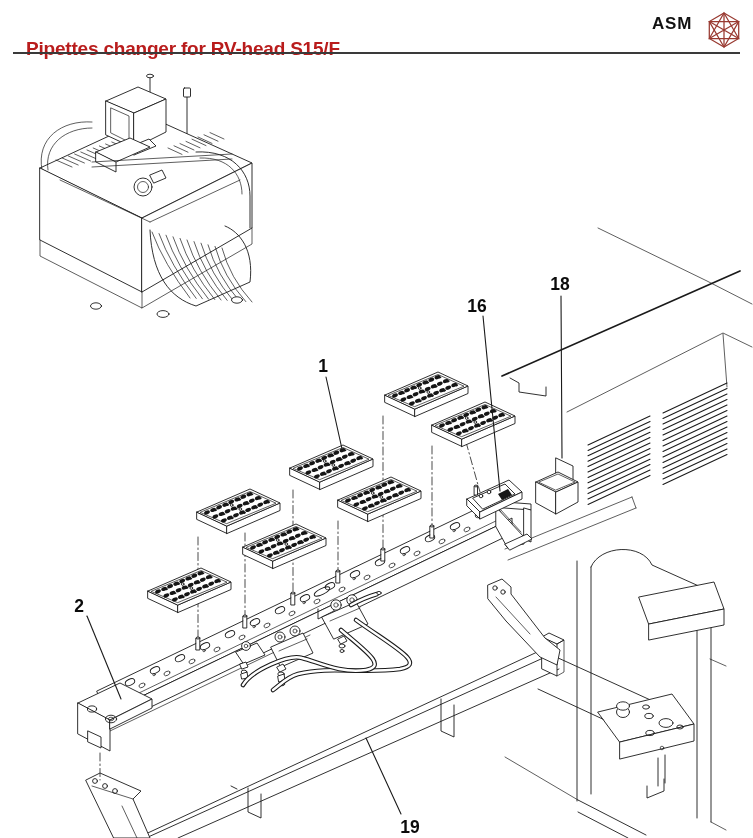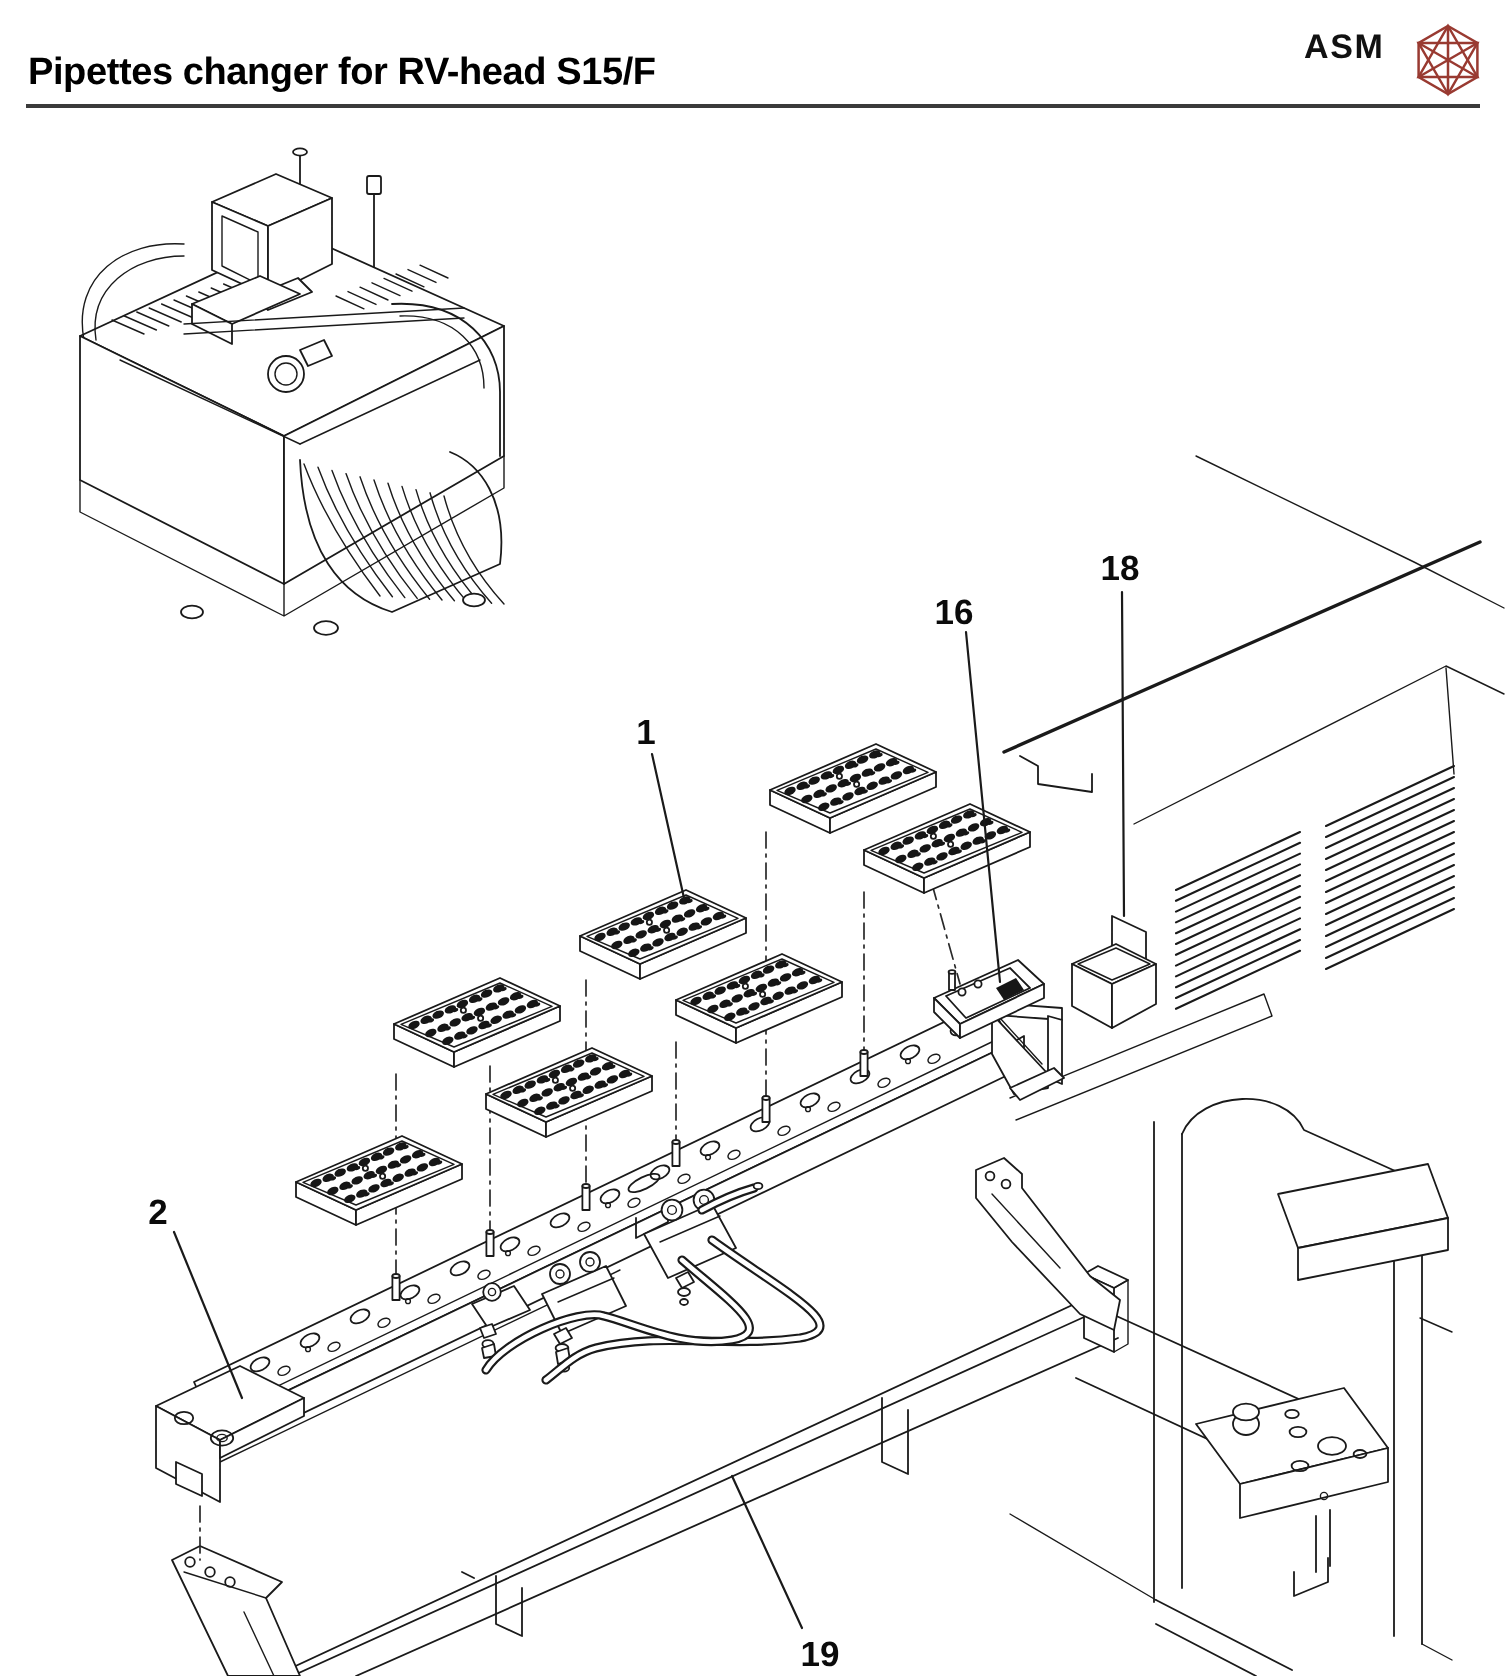--- a/index.html
+++ b/index.html
@@ -1,19 +1,19 @@
 <!DOCTYPE html>
 <html><head>
 <meta charset="utf-8">
 <style>
   html,body{margin:0;padding:0;}
   body{width:753px;height:838px;position:relative;background:#fff;overflow:hidden;
        font-family:"Liberation Sans",sans-serif;}
-  #hdr-title{position:absolute;left:14px;top:26px;margin:0;font-size:19px;font-weight:bold;
-       color:#000000;letter-spacing:-0.2px;}
+  #hdr-title{position:absolute;left:14px;top:26px;margin:12px;font-size:19px;font-weight:bold;
+       color:#b91c1c;letter-spacing:-0.2px;}
   #hdr-rule{position:absolute;left:13px;top:52px;width:727px;height:2.4px;background:#3a3a3a;}
   #brand{position:absolute;left:650px;top:10px;width:95px;height:40px;}
   #brand-name{position:absolute;left:2px;top:4px;font-size:17px;font-weight:700;color:#111;
        letter-spacing:0.8px;}
   #asmlogo{position:absolute;left:54px;top:0px;}
   #asmlogo path,#asmlogo polygon{fill:none;stroke-width:1.25px;}
   #fig{position:absolute;left:0;top:0;}
   #fig :is(path,line,polyline,polygon,ellipse,circle,rect){
        stroke:#1a1a1a;stroke-width:0.9;fill:none;stroke-linejoin:round;stroke-linecap:round;}
   #fig .f{fill:#fff;}

